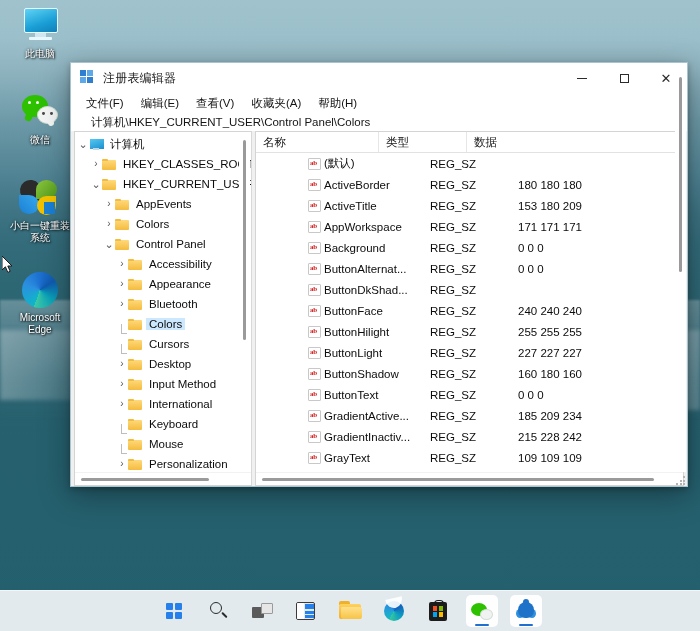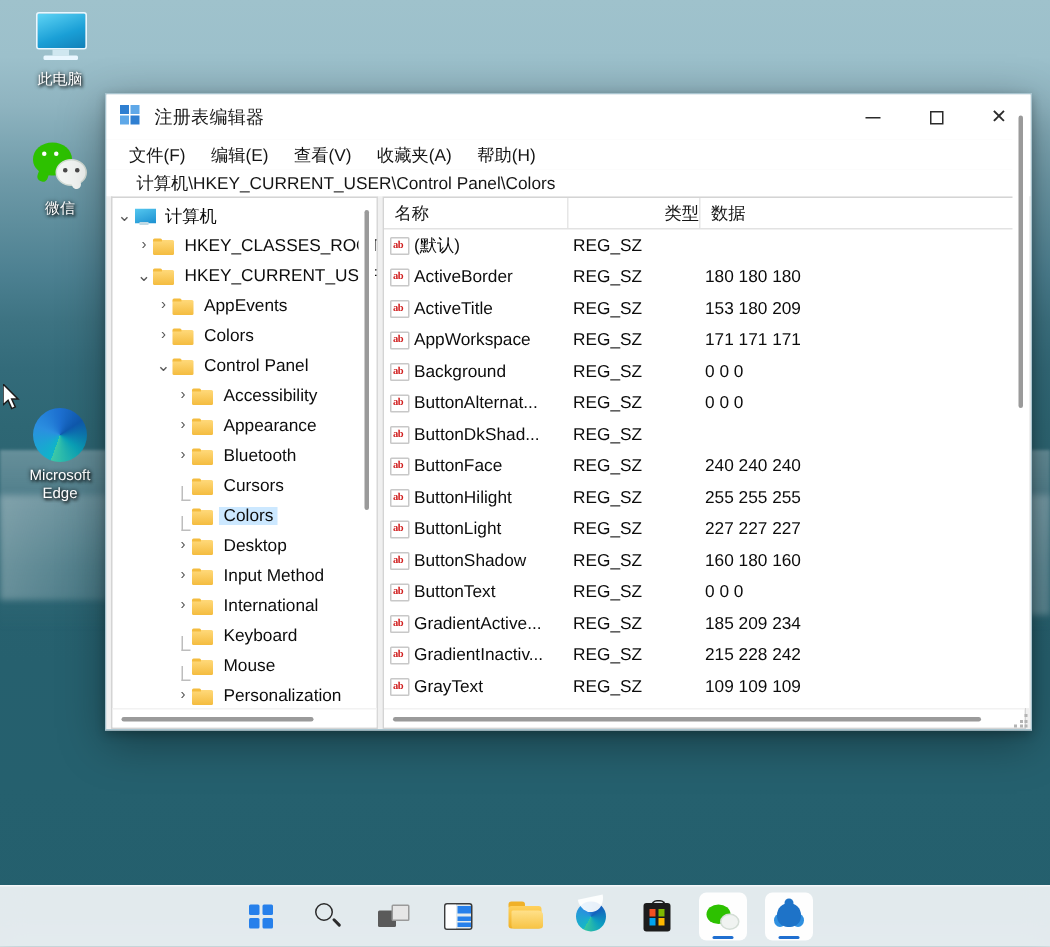--- a/index.html
+++ b/index.html
@@ -151,24 +151,24 @@
   .tnode.sel .tlabel { background:#cce8ff; }
 
   
   .list-pane {
     flex:1 1 auto; background:#ffffff; border:1px solid #d4d4d4;
     margin:0 3px 0 3px; overflow:hidden; display:flex; flex-direction:column; min-width:0;
   }
   .lhead { height:21px; display:flex; background:#ffffff; border-bottom:1px solid #e2e2e2; flex:0 0 21px;}
   .lhead .hc { font-size:11.5px; color:#161616; padding:3px 0 0 7px; border-right:1px solid #e6e6e6; }
   .hc-name { width:123px; flex:0 0 123px; }
-  .hc-type { width:88px; flex:0 0 88px;text-align:right; }
+  .hc-type { width:88px; flex:0 0 88px; }
   .hc-data { flex:1 1 auto; }
   .lrows { flex:1 1 auto; overflow:hidden; }
-  .lrow { height:21px; display:flex; align-items:center; font-size:11.5px; color:#0c0c0c; white-space:nowrap; }
+  .lrow { height:21px; display:flex; align-items:center; font-size:11.5px; color:#0c0c0c; white-space:nowrap;padding-left:48px; }
   .abico { width:13px; height:12px; flex:0 0 13px; margin:0 3px 0 4px; position:relative;
            border:1px solid #c8c8c8; background:#fff; border-radius:1px;}
   .abico span { position:absolute; left:1px; top:0px; font-size:7px; color:#d02020; font-weight:bold;
                 font-family:"Liberation Serif", serif; letter-spacing:-.3px;}
   .c-name { width:106px; flex:0 0 106px; overflow:hidden; text-overflow:ellipsis; }
   .c-type { width:88px; flex:0 0 88px; }
   .c-data { flex:1 1 auto; }
 
   
   .vsb { position:absolute; right:1px; top:2px; bottom:14px; width:11px; background:#fff; }
@@ -248,20 +248,30 @@
       <div class="wc-big"></div>
       <div class="dot" style="left:22px;top:9px;"></div>
       <div class="dot" style="left:30px;top:9px;"></div>
       <div class="wc-sm"></div>
       <div class="dotd" style="left:36px;top:20px;"></div>
       <div class="dotd" style="left:44px;top:20px;"></div>
     </div>
     <div class="lbl">微信</div>
   </div>
 
+  <div class="dicon" style="left:6px; top:178px;">
+    <div class="glyph">
+      <div class="rc-a"></div>
+        <div class="rc-b"></div>
+        <div class="rc-c"></div>
+      <div class="rc-d"></div>
+        <div class="rc-d2"></div>
+    </div>
+    <div class="lbl">小白一键重装系统</div>
+  </div>
 
   <div class="dicon" style="left:6px; top:270px;">
     <div class="glyph">
       <div class="edge-o"></div>
       <div class="edge-c"></div>
       <div class="edge-mask"></div>
       <div class="edge-white"></div>
     </div>
     <div class="lbl">Microsoft Edge</div>
   </div>
@@ -347,29 +357,29 @@
             <div class="tnode" style="padding-left: 41px;">
               <div class="chev" style="font-size: 10px; line-height: 12px;">›</div>
               <div class="fold"></div>
               <div class="tlabel">Appearance</div>
             </div>
             <div class="tnode" style="padding-left: 41px;">
               <div class="chev" style="font-size: 10px; line-height: 12px;">›</div>
               <div class="fold"></div>
               <div class="tlabel">Bluetooth</div>
             </div>
-            <div class="tnode" style="padding-left: 41px;">
-              <div class="dash"></div>
-              <div class="fold"></div>
-              <div class="tlabel">Cursors</div>
-            </div>
             <div class="tnode sel" style="padding-left: 41px;">
               <div class="dash"></div>
               <div class="fold"></div>
               <div class="tlabel">Colors</div>
+            </div>
+            <div class="tnode" style="padding-left: 41px;">
+              <div class="dash"></div>
+              <div class="fold"></div>
+              <div class="tlabel">Cursors</div>
             </div>
             <div class="tnode" style="padding-left: 41px;">
               <div class="chev" style="font-size: 10px; line-height: 12px;">›</div>
               <div class="fold"></div>
               <div class="tlabel">Desktop</div>
             </div>
             <div class="tnode" style="padding-left: 41px;">
               <div class="chev" style="font-size: 10px; line-height: 12px;">›</div>
               <div class="fold"></div>
               <div class="tlabel">Input Method</div>

